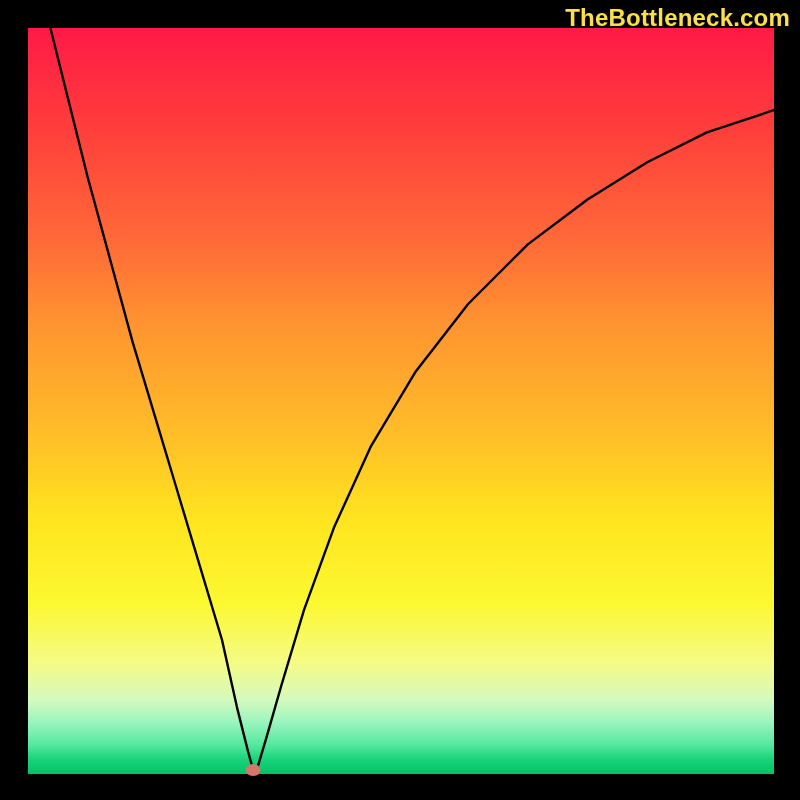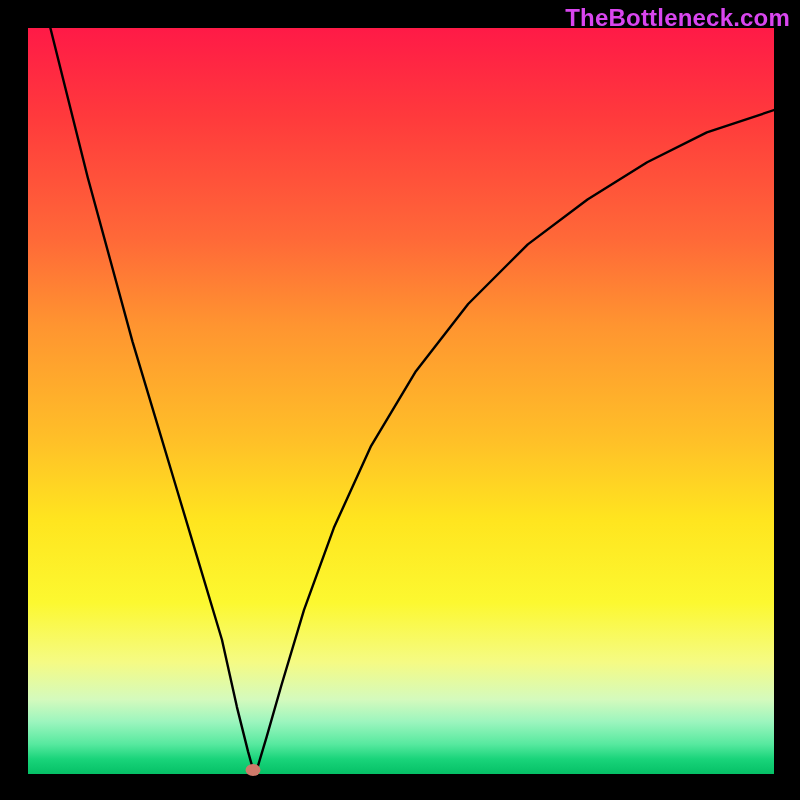--- a/index.html
+++ b/index.html
@@ -16,21 +16,21 @@
     width: 800px;
     height: 800px;
     background: #000;
   }
   .watermark {
     position: absolute;
     top: 4px;
     right: 10px;
     font-size: 24px;
     font-weight: 600;
-    color: #d946ef;
+    color: #fde047;
     letter-spacing: 0.2px;
     z-index: 10;
   }
   .plot-area {
     position: absolute;
     left: 28px;
     top: 28px;
     width: 746px;
     height: 746px;
     

